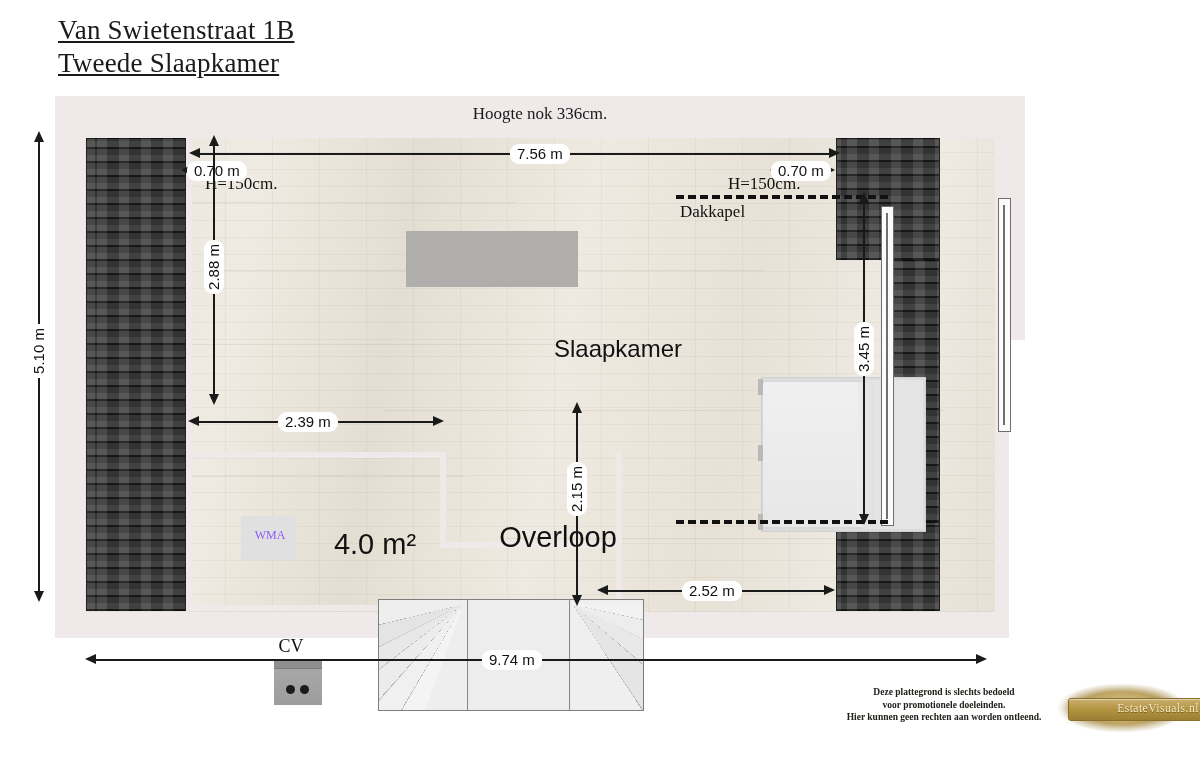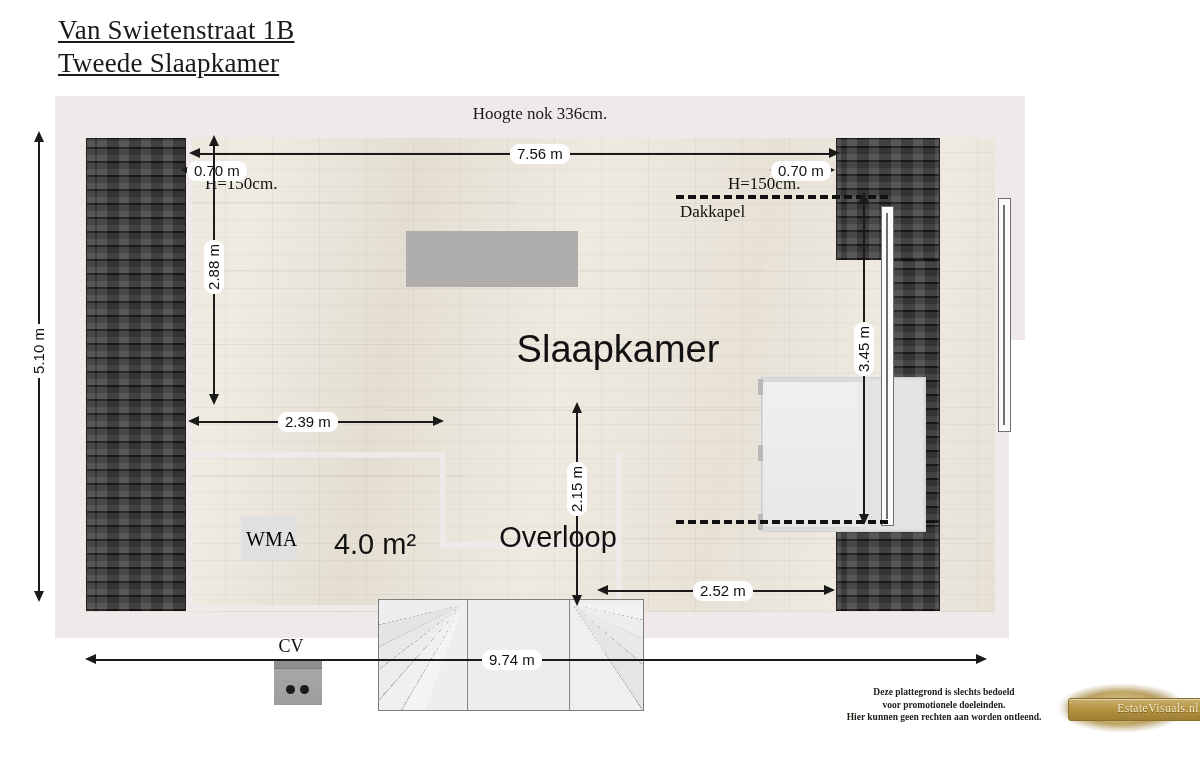--- a/index.html
+++ b/index.html
@@ -69,36 +69,36 @@
         rgba(0,0,0,.12) 10px, rgba(0,0,0,.12) 22px);
     background-position:11px 7px;
   }
 
   
   .room-label{
     position:absolute;text-align:center;color:#111;
     font-family:"Liberation Sans", sans-serif;
   }
   #slaapkamer-label{left:393px;top:235px;width:340px;}
-  #slaapkamer-label .nm{font-size:38px;line-height:36px;}
+  #slaapkamer-label .nm{font-size:24px;line-height:36px;}
   #slaapkamer-label .ar{font-size:30px;line-height:36px;}
   #wma-area-label{left:240px;top:432px;width:160px;font-size:29px;}
   #overloop-label{left:408px;top:425px;width:190px;font-size:29px;}
 
   .tag-serif{
     position:absolute;font-family:"Liberation Serif", serif;font-size:17px;color:#111;
   }
 
   
   #wma-box{
     position:absolute;left:186px;top:420px;width:56px;height:44px;
     background:#e0e0e0;
   }
-  #wma-text{position:absolute;left:191px;top:432px;width:48px;
-    font-family:"Liberation Serif", serif;font-size:20px;color:#000000;}
+  #wma-text{position:absolute;left:191px;top:432px;width:48px;text-align:center;
+    font-family:"Liberation Serif", serif;font-size:12px;color:#8b5cf6;}
 
   
   .wall{position:absolute;background:#efe9e9;}
 
   
   #cv-text{position:absolute;left:206px;top:540px;width:60px;text-align:center;
     font-family:"Liberation Serif", serif;font-size:18px;color:#111;}
   #cv-unit{position:absolute;left:219px;top:565px;width:48px;height:44px;
     background:linear-gradient(180deg,#a9a9a9 0%,#9d9d9d 100%);}
   #cv-unit .top{position:absolute;left:0;top:0;width:48px;height:7px;
@@ -327,21 +327,21 @@
   <div class="dim-label" style="left:223px;top:316px;">2.39 m</div>
 
   <div class="dim-line dim-v" style="left:521px;top:315px;height:193px;"></div>
   <div class="arrow arr-u" style="left:517px;top:306px;"></div>
   <div class="arrow arr-d" style="left:517px;top:499px;"></div>
   <div class="dim-label vert" style="left:495px;top:383px;width:54px;text-align:center;padding:1px 0;">2.15 m</div>
 
   <div class="dim-line dim-h" style="left:551px;top:494px;width:222px;"></div>
   <div class="arrow arr-l" style="left:542px;top:489px;"></div>
   <div class="arrow arr-r" style="left:769px;top:489px;"></div>
-  <div class="dim-label" style="left:627px;top:485px;margin-left:11px;">2.52 m</div>
+  <div class="dim-label" style="left:627px;top:485px;">2.52 m</div>
 </div>
 
 <div class="dim-line dim-v" style="left:38px;top:140px;height:460px;"></div>
 <div class="arrow arr-u" style="left:34px;top:131px;"></div>
 <div class="arrow arr-d" style="left:34px;top:591px;"></div>
 <div class="dim-label vert" style="left:12px;top:341px;width:54px;text-align:center;padding:1px 0;">5.10 m</div>
 
 <div class="dim-line dim-h" style="left:94px;top:659px;width:886px;"></div>
 <div class="arrow arr-l" style="left:85px;top:654px;"></div>
 <div class="arrow arr-r" style="left:976px;top:654px;"></div>

